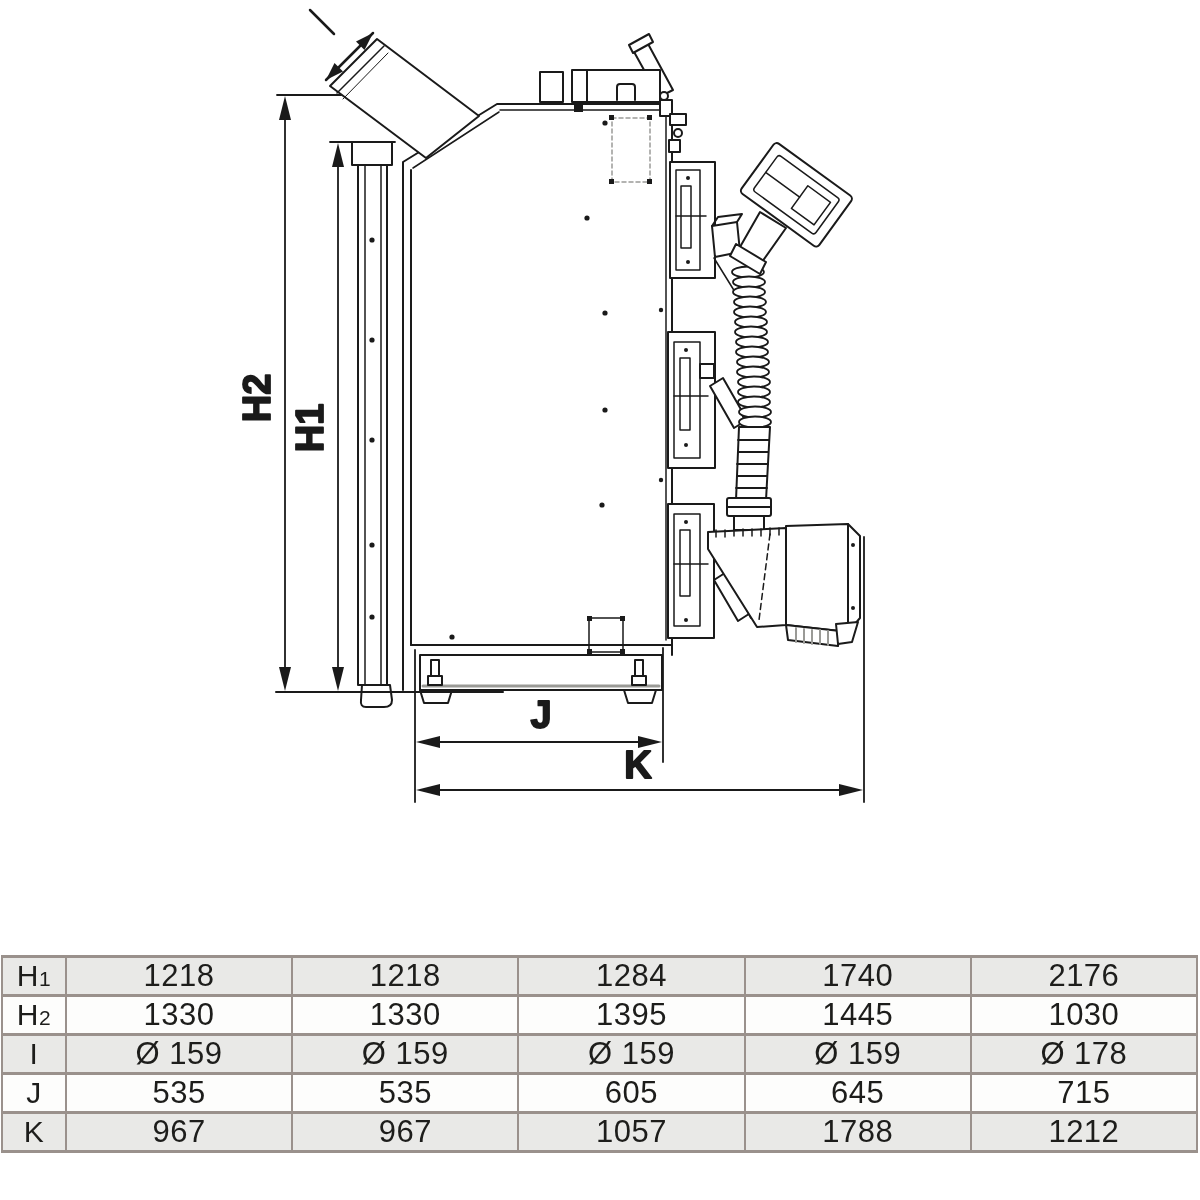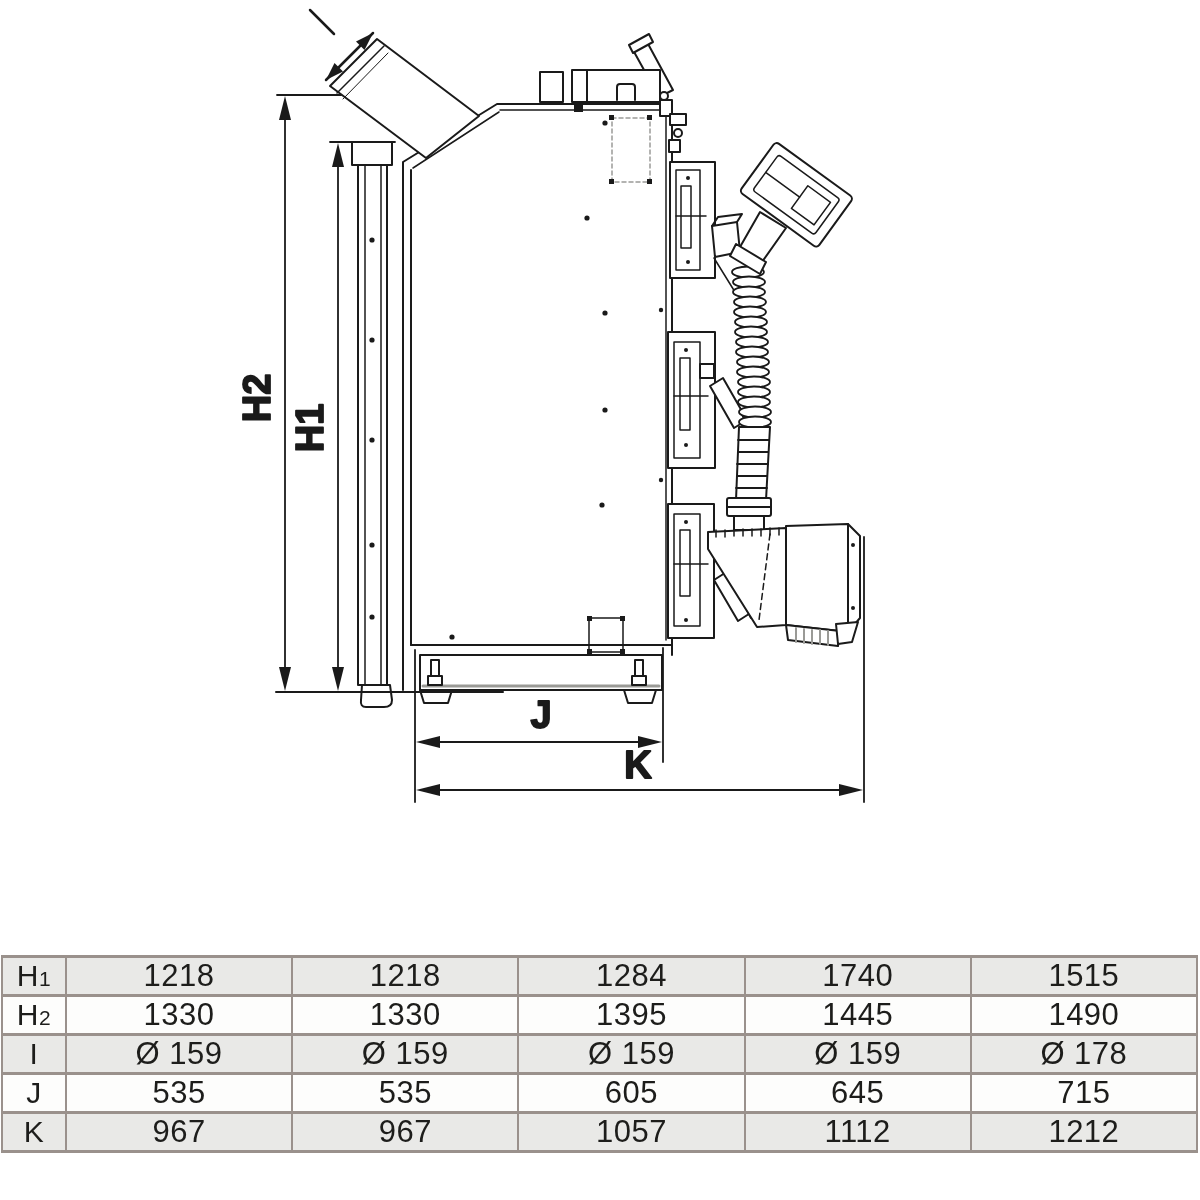--- a/index.html
+++ b/index.html
@@ -273,29 +273,29 @@
   </svg>
 
   <table id="dim-table">
     <tbody>
       <tr class="stripe">
         <td class="lbl"><span>H</span><span class="sub">1</span></td>
         <td>1218</td>
         <td>1218</td>
         <td>1284</td>
         <td>1740</td>
-        <td>1515</td>
+        <td>2176</td>
       </tr>
       <tr class="plain">
         <td class="lbl"><span>H</span><span class="sub">2</span></td>
         <td>1330</td>
         <td>1330</td>
         <td>1395</td>
         <td>1445</td>
-        <td>1490</td>
+        <td>1030</td>
       </tr>
       <tr class="stripe">
         <td class="lbl"><span>I</span><span class="sub"></span></td>
         <td>Ø 159</td>
         <td>Ø 159</td>
         <td>Ø 159</td>
         <td>Ø 159</td>
         <td>Ø 178</td>
       </tr>
       <tr class="plain">
@@ -304,18 +304,18 @@
         <td>535</td>
         <td>605</td>
         <td>645</td>
         <td>715</td>
       </tr>
       <tr class="stripe">
         <td class="lbl"><span>K</span><span class="sub"></span></td>
         <td>967</td>
         <td>967</td>
         <td>1057</td>
-        <td>1112</td>
+        <td>1788</td>
         <td>1212</td>
       </tr>
     </tbody>
   </table>
 </div>
 
 </body></html>

